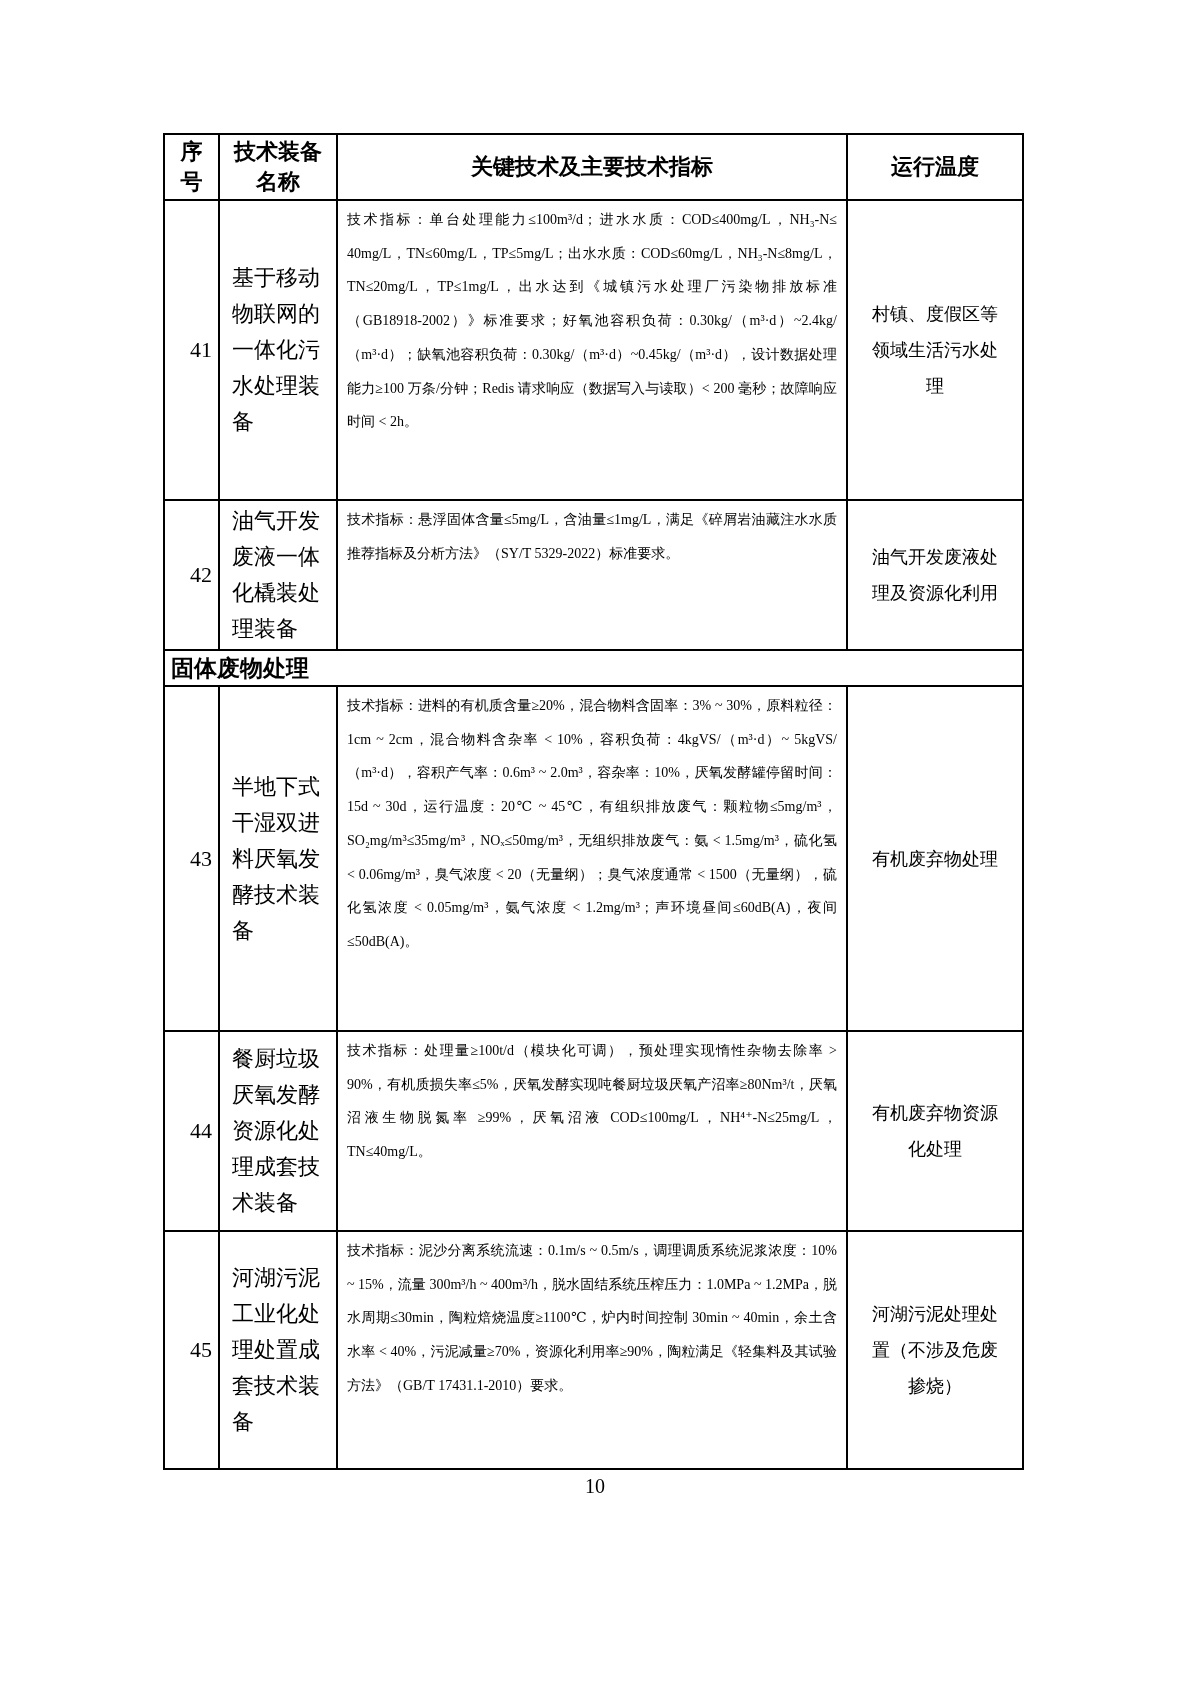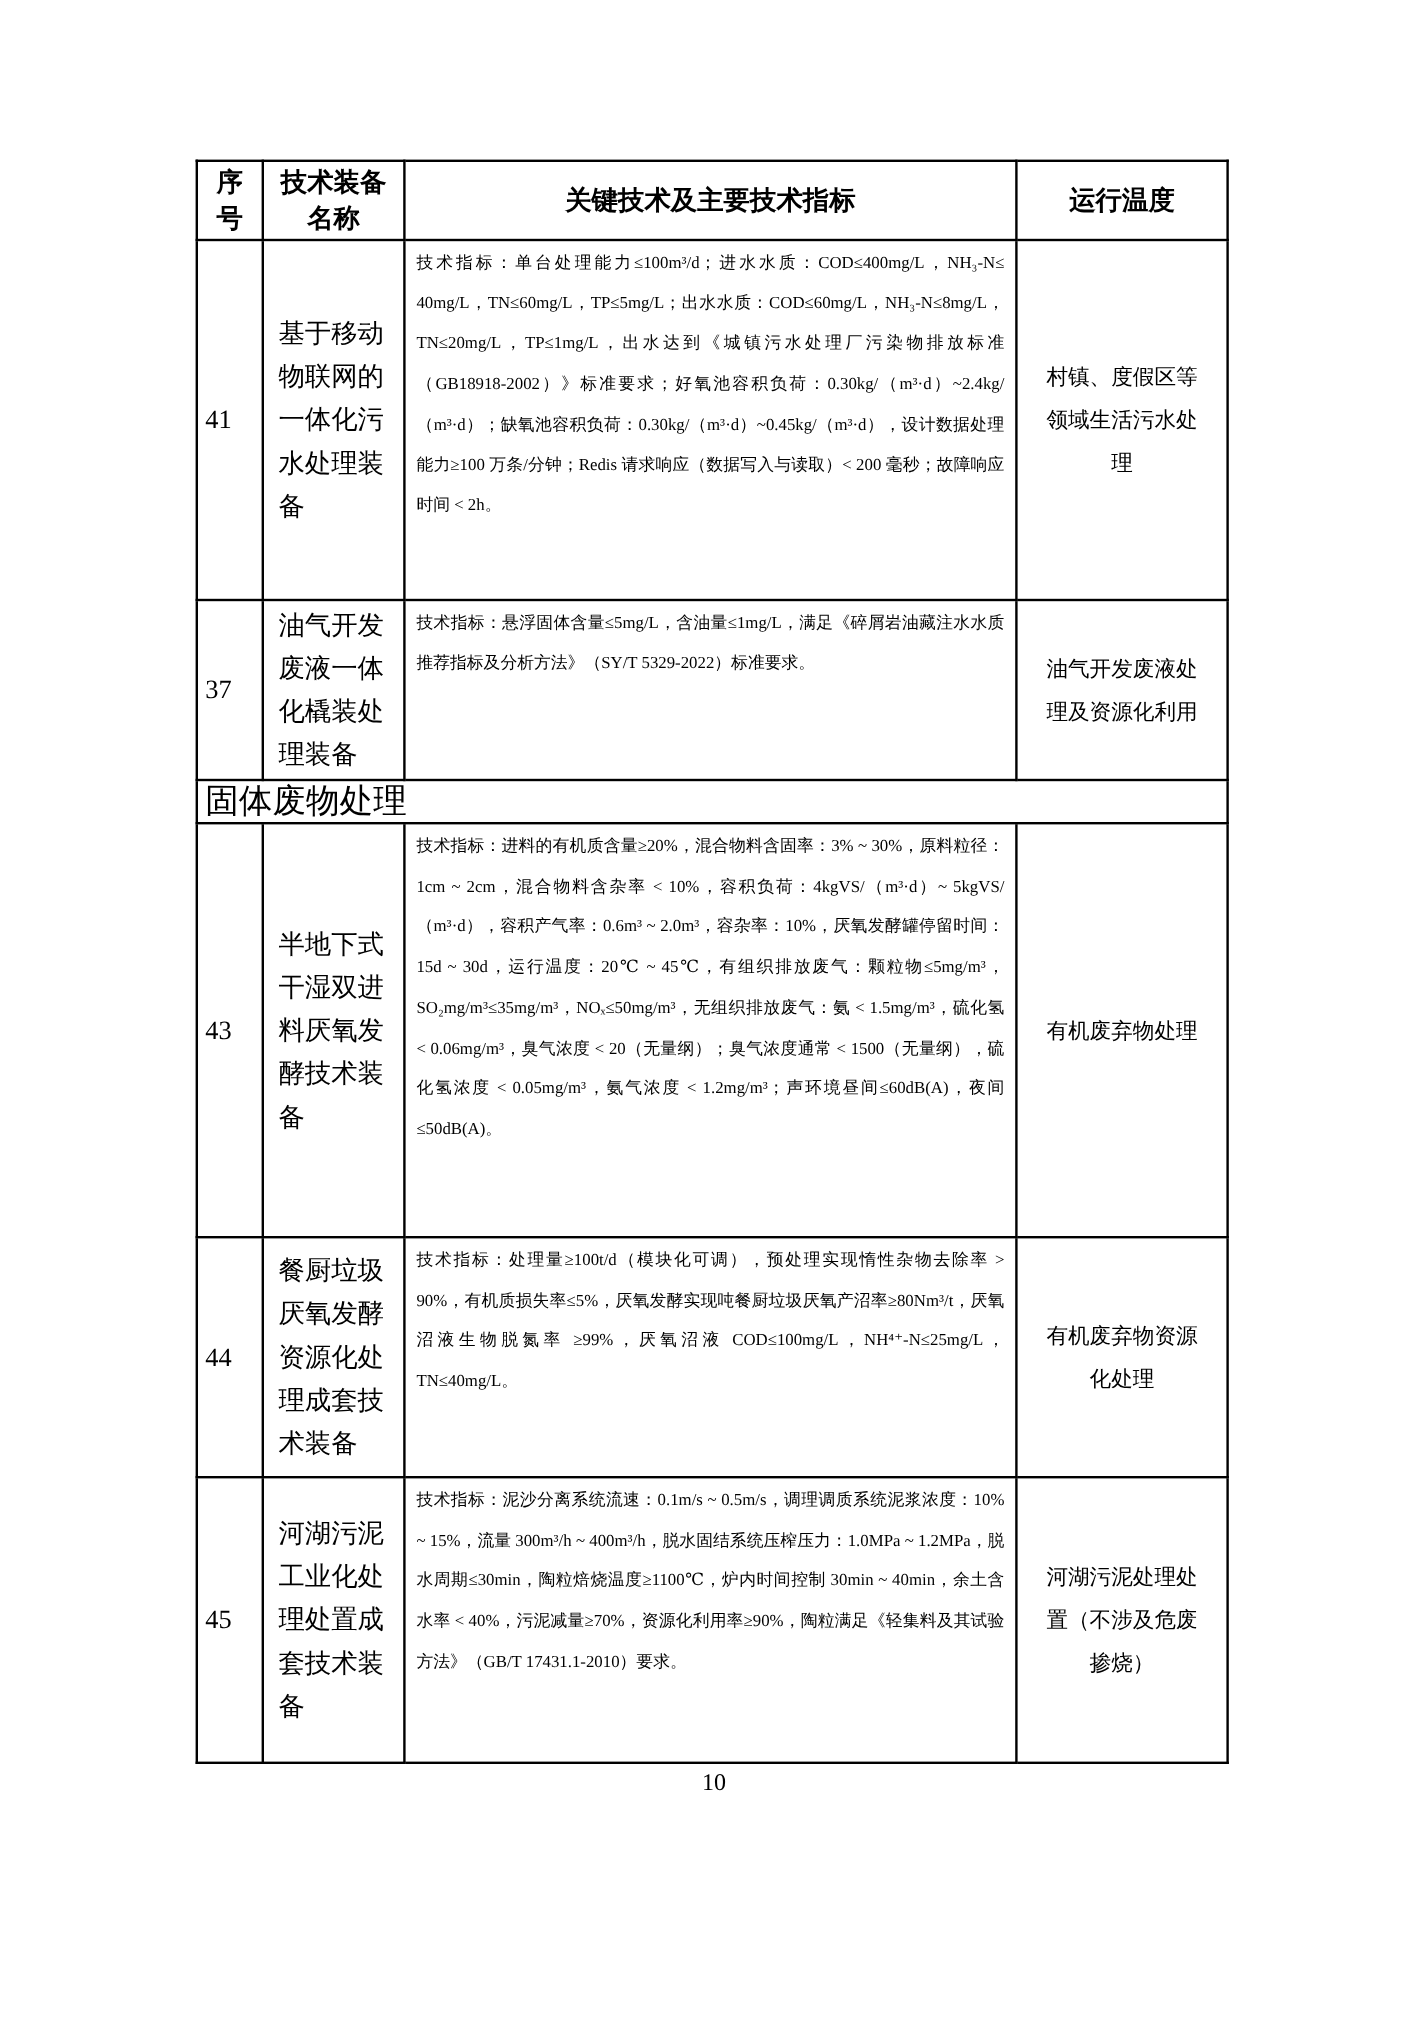--- a/index.html
+++ b/index.html
@@ -14,35 +14,35 @@
   th{
     font-family:"Liberation Sans","DejaVu Sans",sans-serif;
     font-weight:bold;font-size:22px;line-height:30px;text-align:center;
     padding:2px 6px;
   }
   .col-id{width:55px;}
   .col-name{width:118px;}
   .col-spec{width:510px;}
   .col-scope{width:176px;}
   td.id-cell{
-    text-align:left;font-size:22px;padding:16px 6px;
+    text-align:right;font-size:22px;padding:16px 6px;
   }
   td.name-cell{
     text-align:left;font-size:22px;line-height:36px;padding:2px 12px;margin-left:12px;
   }
   td.spec-cell{
     text-align:justify;font-size:14px;line-height:33.7px;
     padding:2px 9px;vertical-align:top;
   }
   td.scope-cell{
     text-align:center;font-size:18px;line-height:36px;padding:2px 22px;
   }
   td.section-cell{
     font-family:"Liberation Sans","DejaVu Sans",sans-serif;
-    font-weight:normal;font-size:28px;line-height:26px;text-align:left;
+    font-weight:bold;font-size:23px;line-height:26px;text-align:left;
     padding:4px 6px;
   }
   .page-number{
     position:absolute;left:0;right:0;top:1475px;text-align:center;
     font-size:20px;
   }
 </style>
 </head>
 <body>
 
@@ -63,21 +63,21 @@
     </tr>
 
     <tr style="height:300px;">
       <td class="id-cell">41</td>
       <td class="name-cell">基于移动物联网的一体化污水处理装备</td>
       <td class="spec-cell">技术指标：单台处理能力≤100m³/d；进水水质：COD≤400mg/L，NH₃-N≤ 40mg/L，TN≤60mg/L，TP≤5mg/L；出水水质：COD≤60mg/L，NH₃-N≤8mg/L，TN≤20mg/L，TP≤1mg/L，出水达到《城镇污水处理厂污染物排放标准（GB18918-2002）》标准要求；好氧池容积负荷：0.30kg/（m³·d）~2.4kg/（m³·d）；缺氧池容积负荷：0.30kg/（m³·d）~0.45kg/（m³·d），设计数据处理能力≥100 万条/分钟；Redis 请求响应（数据写入与读取）&lt; 200 毫秒；故障响应时间 &lt; 2h。</td>
       <td class="scope-cell">村镇、度假区等领域生活污水处理</td>
     </tr>
 
     <tr style="height:112px;">
-      <td class="id-cell">37</td>
+      <td class="id-cell">42</td>
       <td class="name-cell">油气开发废液一体化橇装处理装备</td>
       <td class="spec-cell">技术指标：悬浮固体含量≤5mg/L，含油量≤1mg/L，满足《碎屑岩油藏注水水质推荐指标及分析方法》（SY/T 5329-2022）标准要求。</td>
       <td class="scope-cell">油气开发废液处理及资源化利用</td>
     </tr>
 
     <tr style="height:36px;">
       <td class="section-cell" colspan="4">固体废物处理</td>
     </tr>
 
     <tr style="height:345px;">

